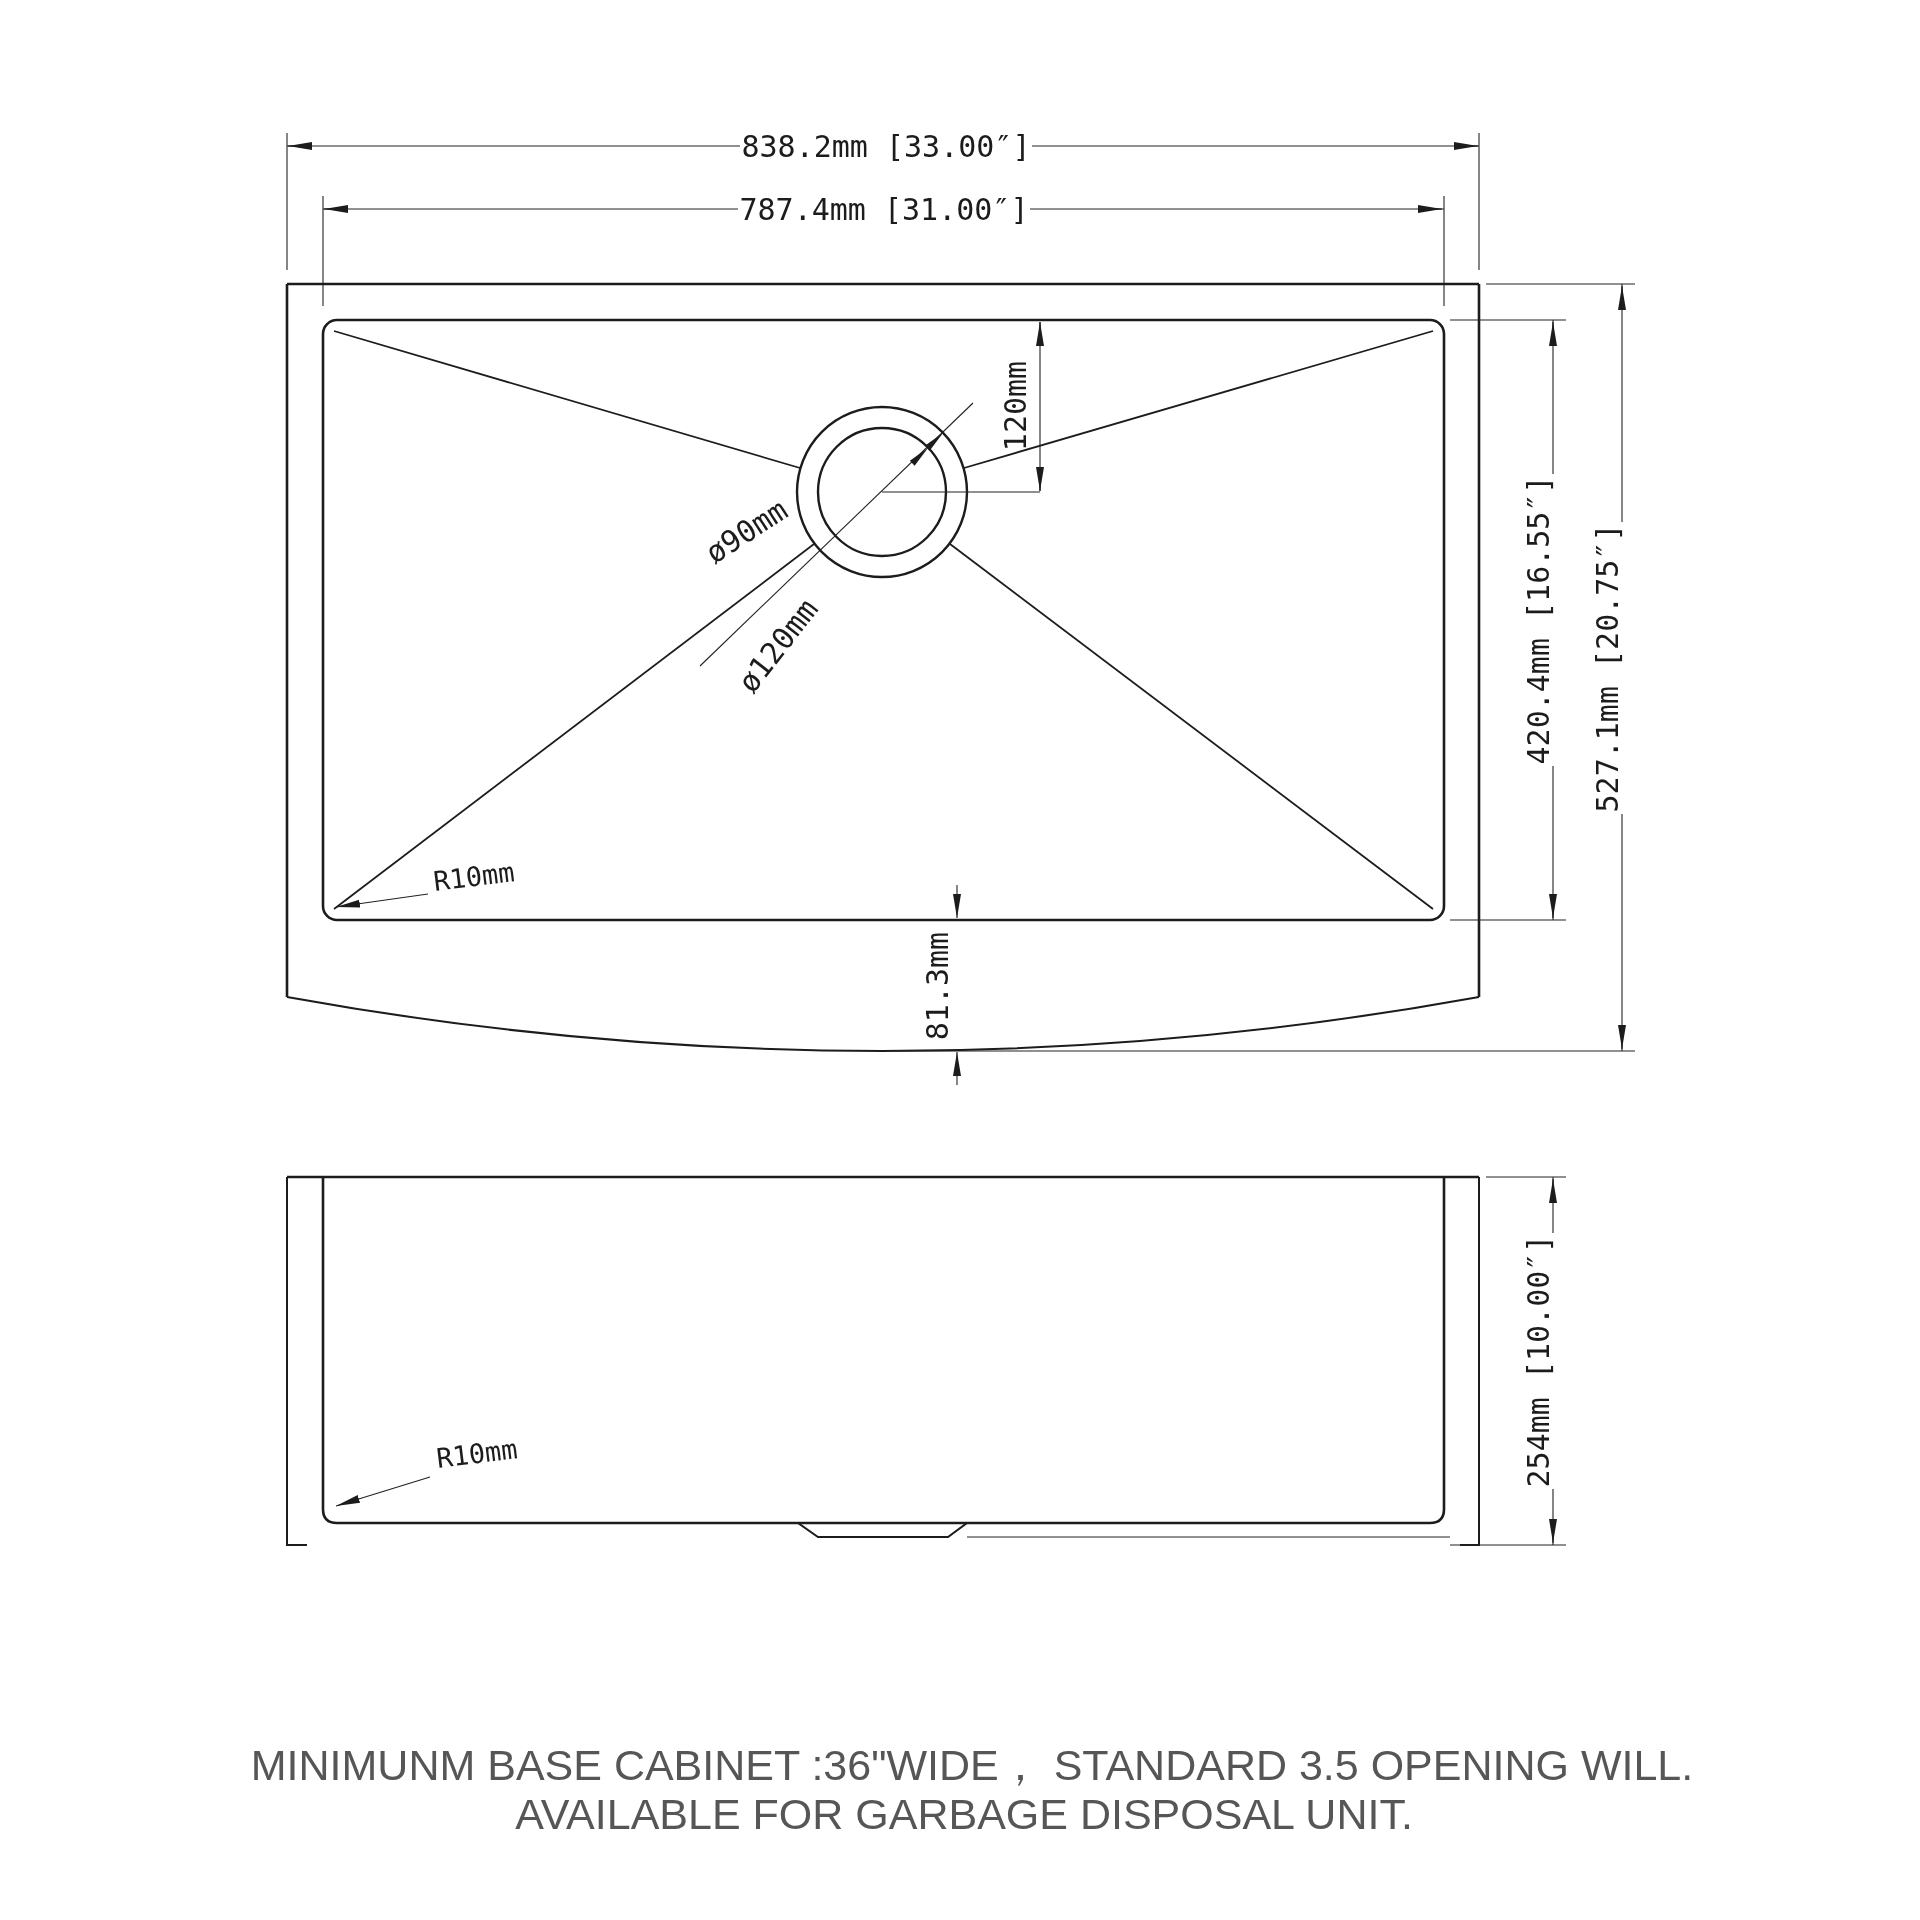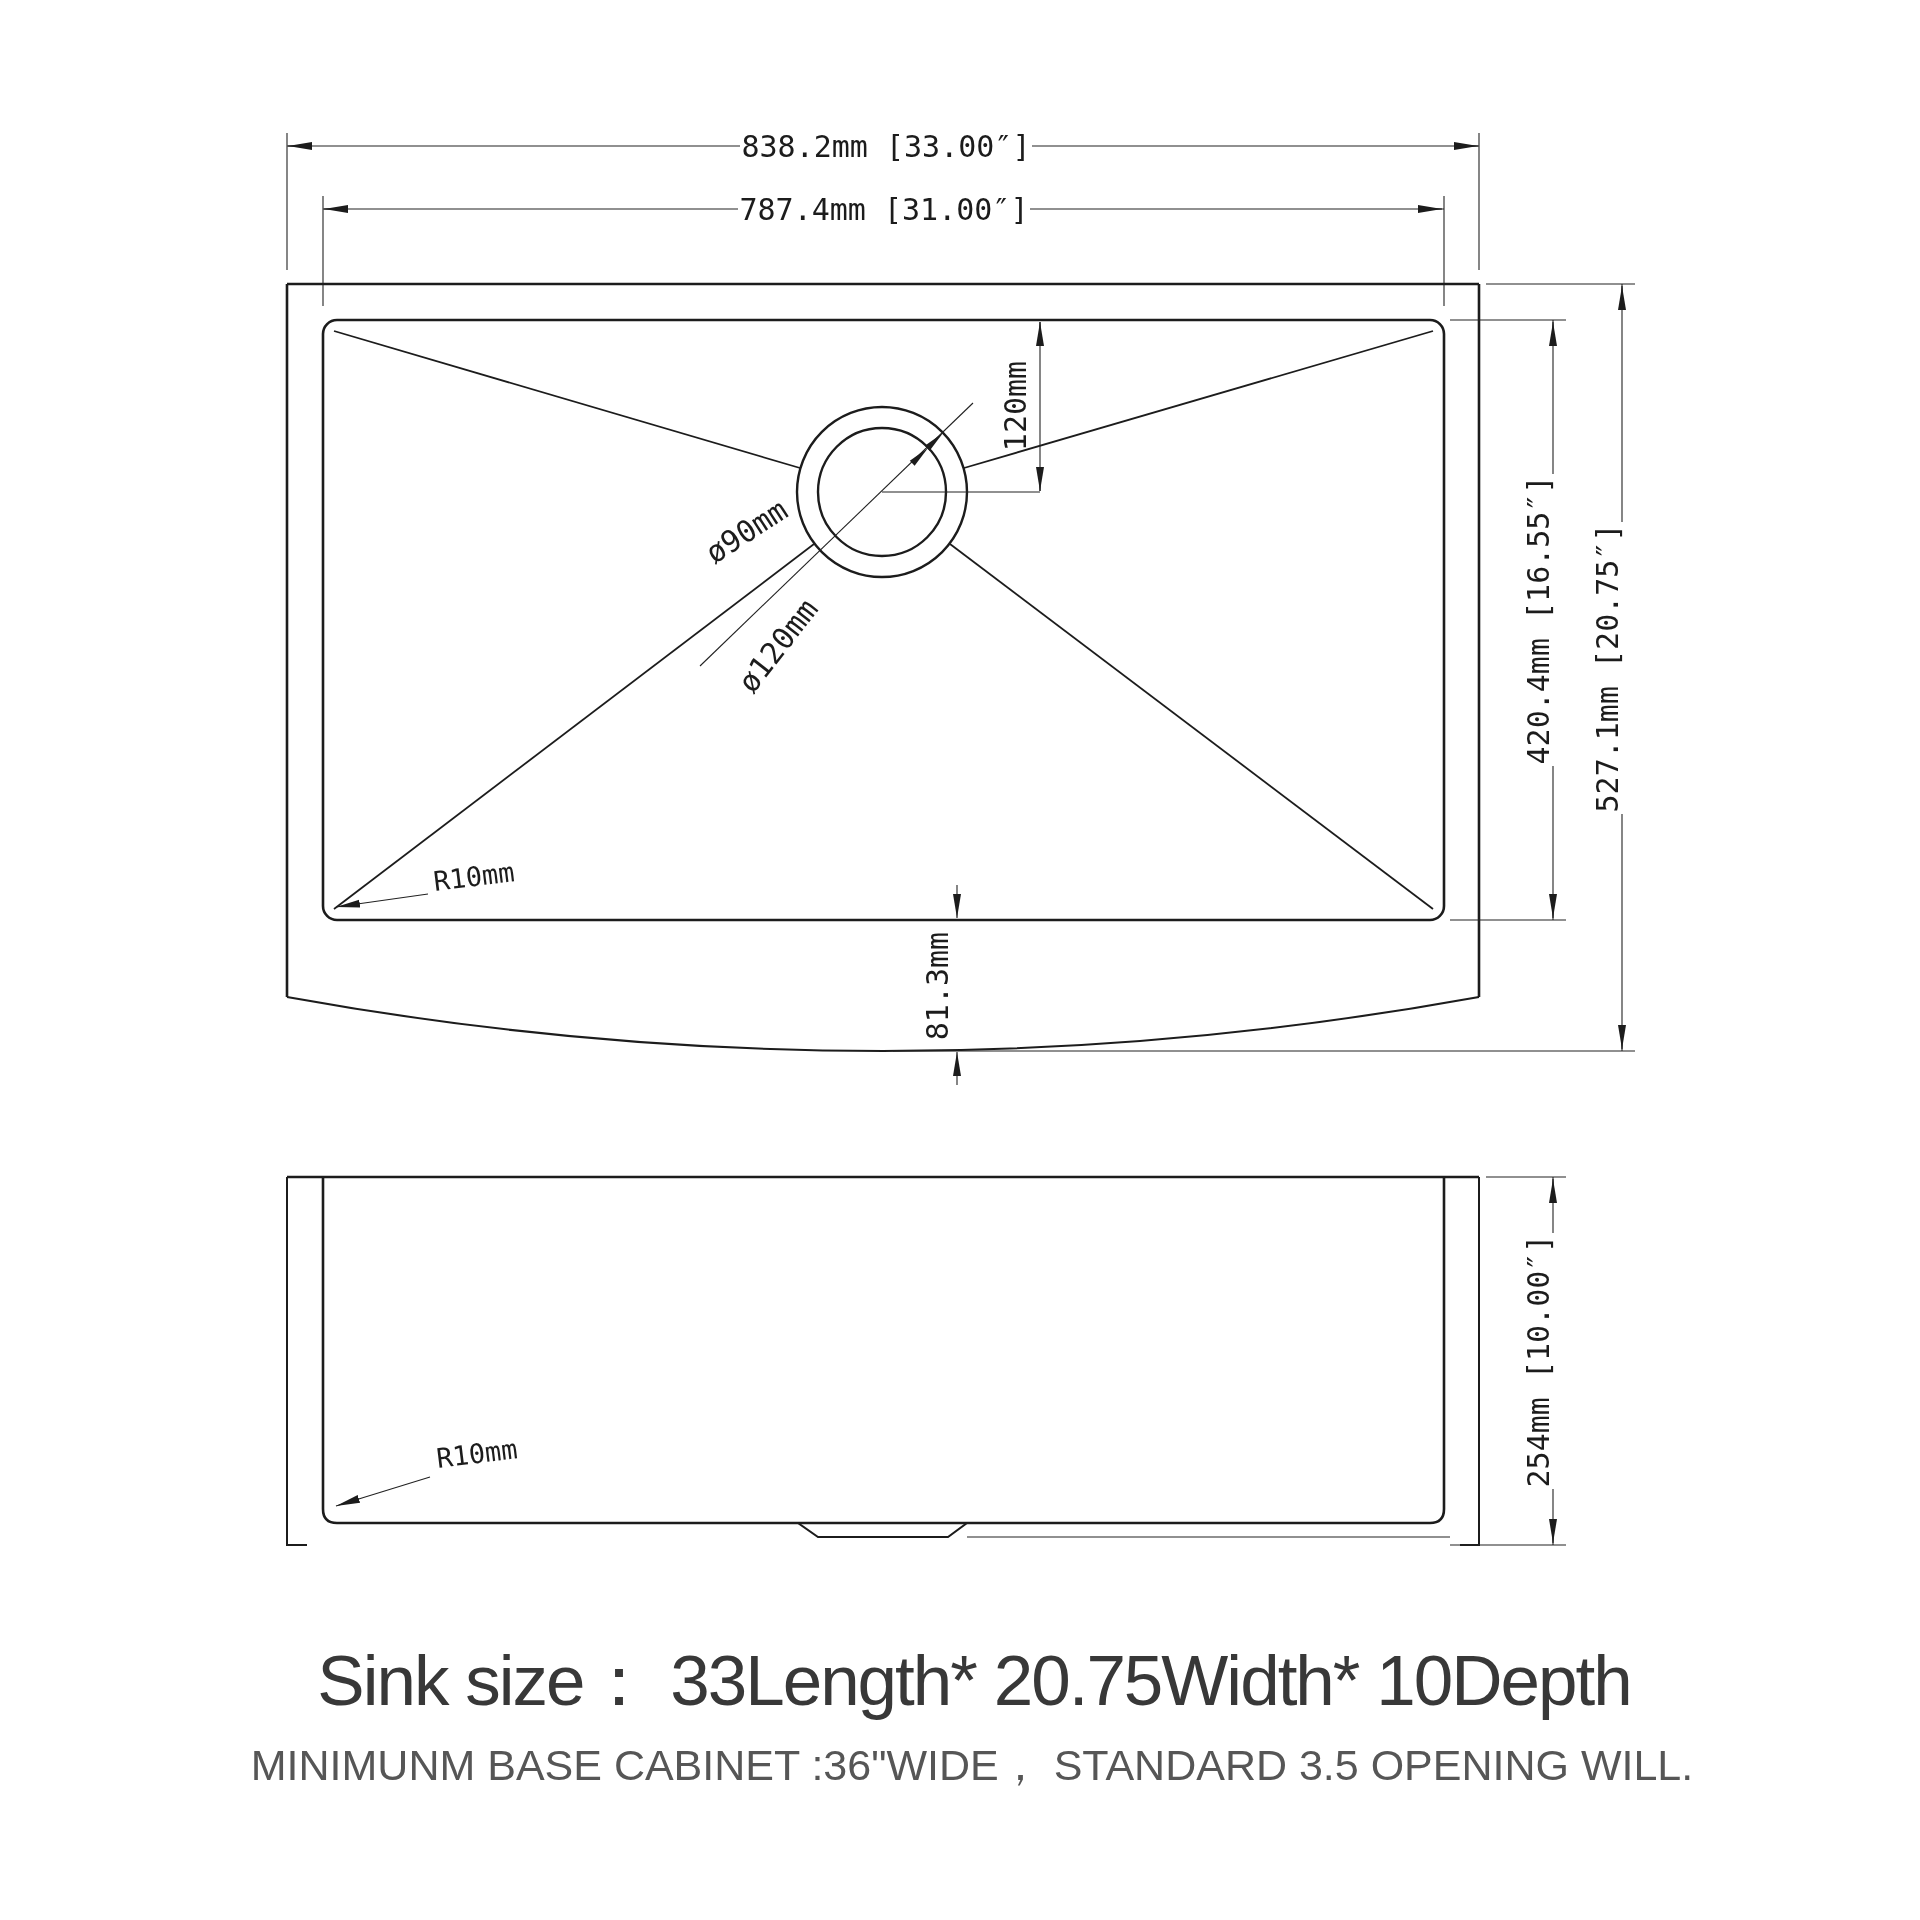--- a/index.html
+++ b/index.html
@@ -116,16 +116,16 @@
     <path class="ln w-thin" d="M1486,1177 H1566"></path>
     <path class="ln w-thin" d="M1450,1545 H1566"></path>
     <path class="ln w-thin" d="M1553,1177 V1233"></path>
     <path class="ln w-thin" d="M1553,1489 V1545"></path>
     <path class="ln w-thin" marker-end="url(#arr)" d="M1553,1202 L1553,1179"></path>
     <path class="ln w-thin" marker-end="url(#arr)" d="M1553,1520 L1553,1543"></path>
     <text class="dim-t" transform="translate(1549,1361) rotate(-90)" text-anchor="middle">254mm [10.00″]</text>
   </g>
 </svg>
 
-  <div class="caption title">Sink size：  33Length* 20.75Width* 10Depth</div>
   <div class="caption sub1">MINIMUNM BASE CABINET :36"WIDE，  STANDARD 3.5 OPENING WILL.</div>
+  <div class="caption sub2">AVAILABLE FOR GARBAGE DISPOSAL UNIT.</div>
 
 </div>
 
 </body></html>

